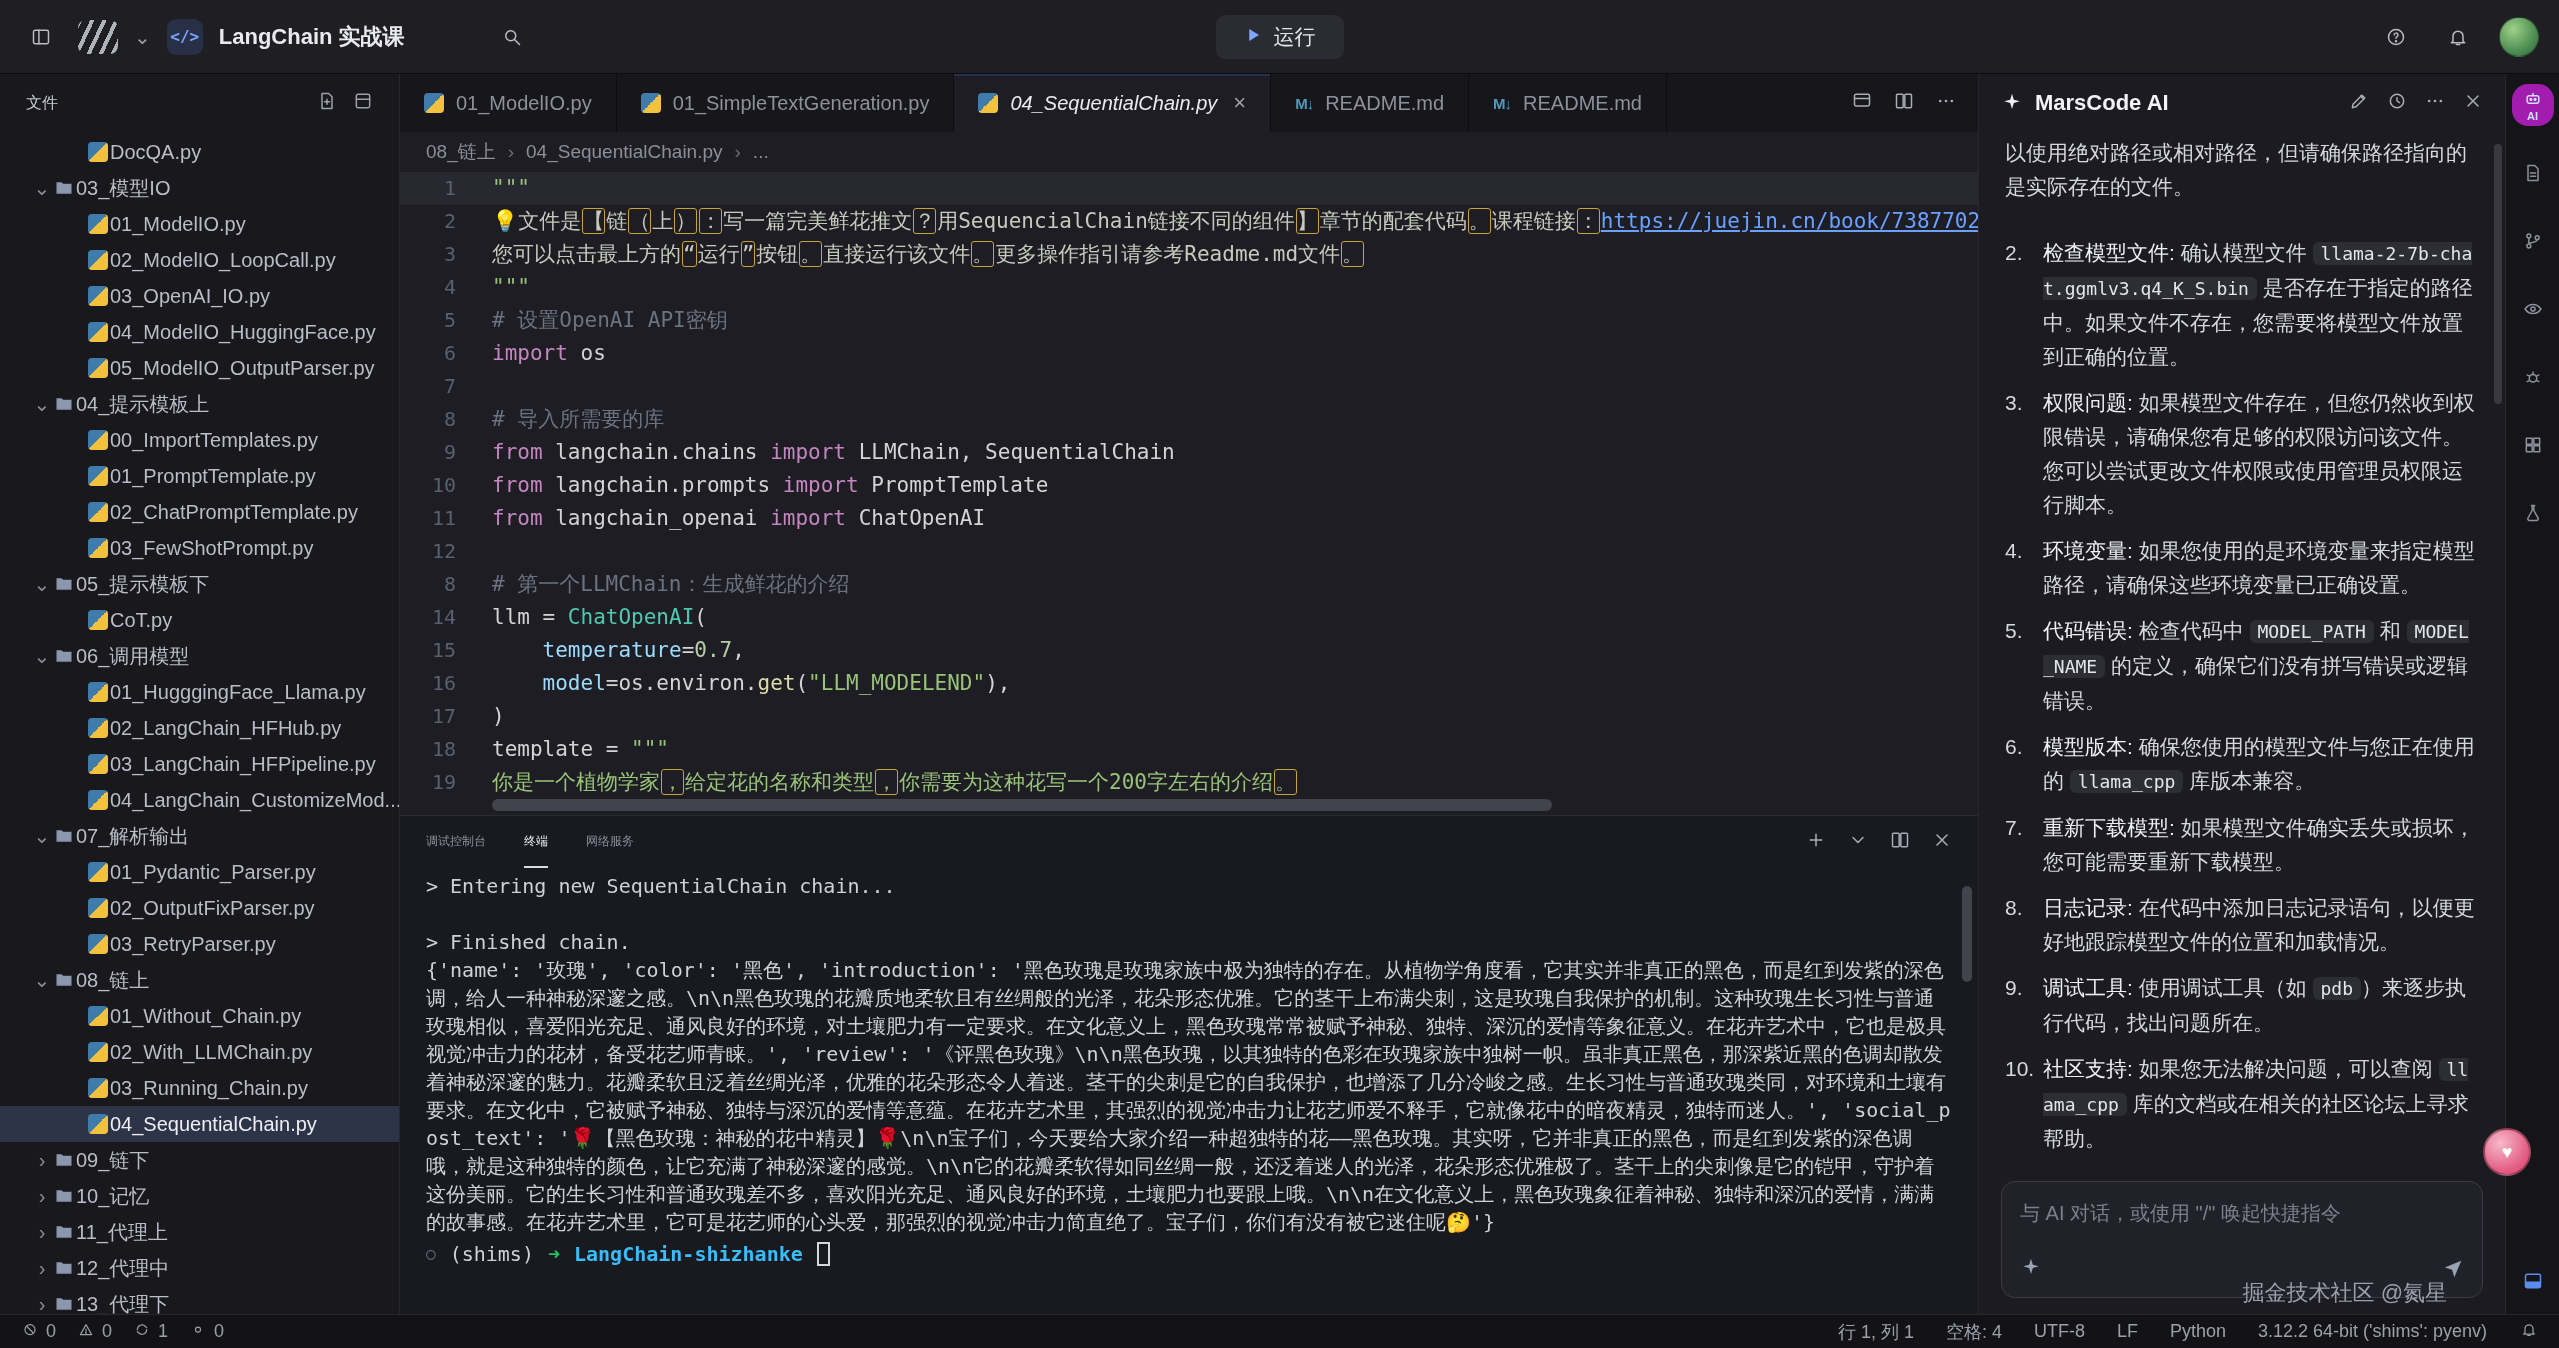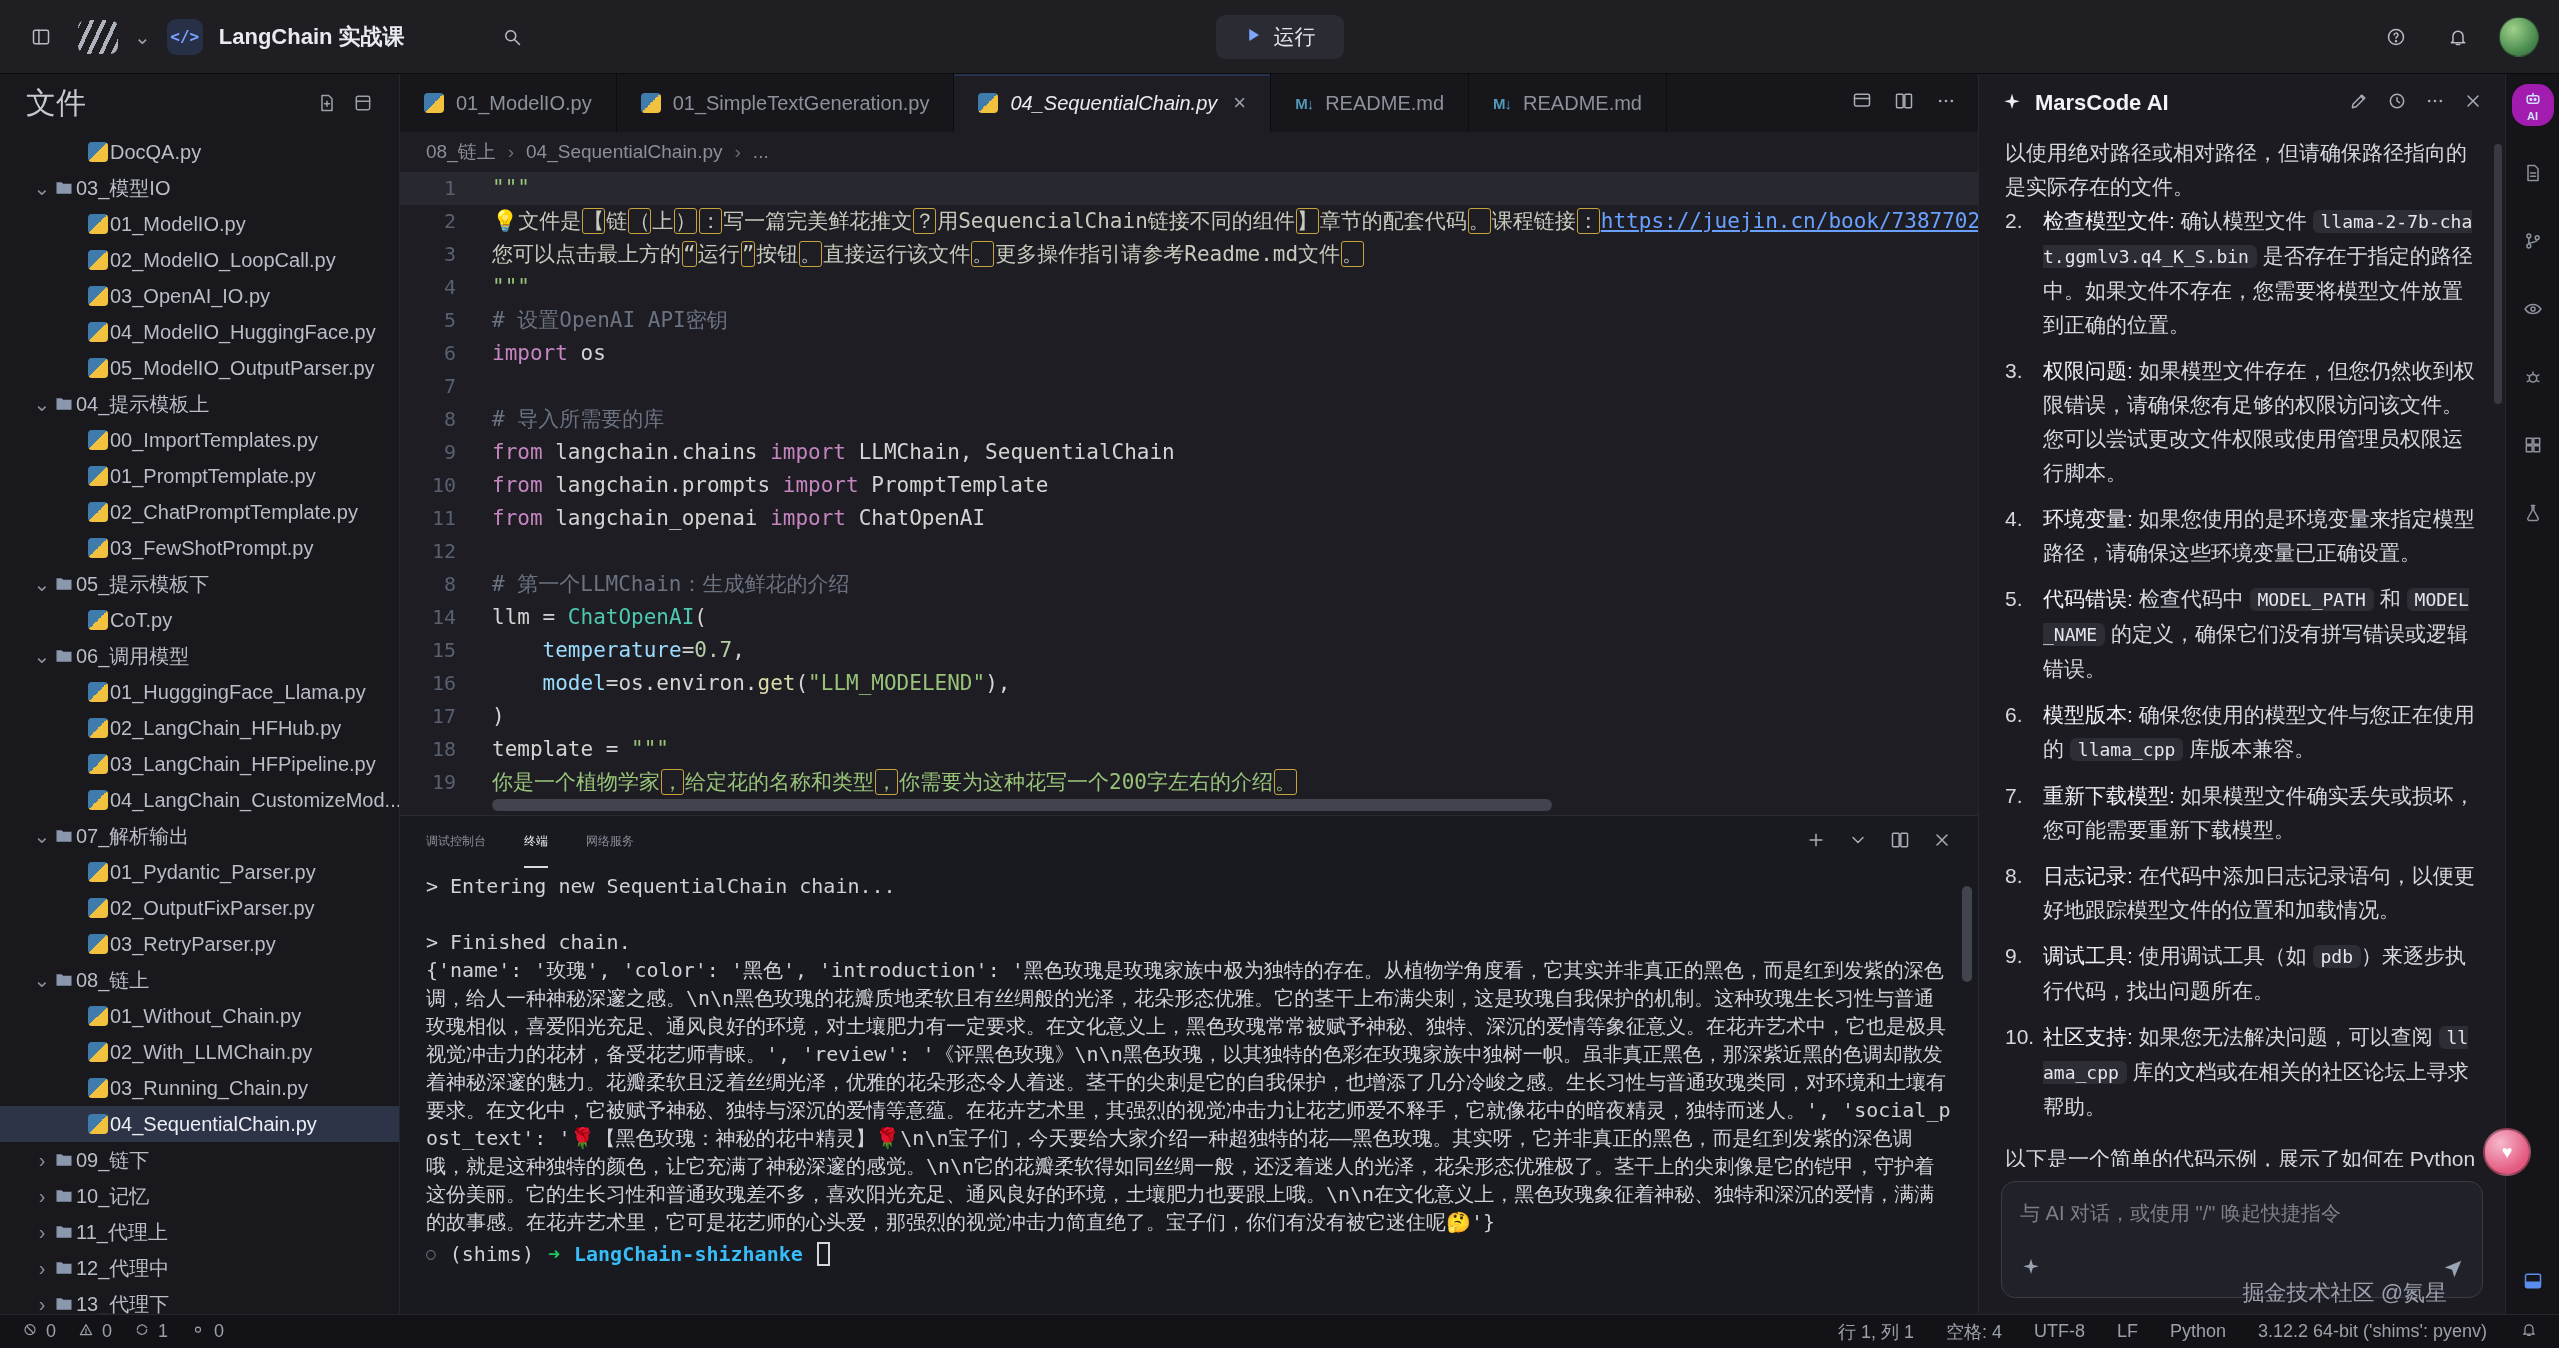--- a/index.html
+++ b/index.html
@@ -23,21 +23,21 @@
     color:#e2e5ec; font-size:21px; }
   .tb-right { margin-left:auto; display:flex; align-items:center; gap:20px; }
   .avatar { width:40px; height:40px; border-radius:50%;
     background:radial-gradient(circle at 35% 30%, #9ed08a, #4e8f52 60%, #2e5e3a); border:1px solid #00000066; }
 
   
   .main { flex:1; display:flex; min-height:0; }
 
   
   .explorer { width:400px; background:#18181d; border-right:1px solid #26262c; display:flex; flex-direction:column; flex-shrink:0; }
-  .exp-head { height:58px; display:flex; align-items:center; padding:0 26px; color:#c6c9d0; font-size:30px; flex-shrink:0; }
+  .exp-head { height:58px; display:flex; align-items:center; padding:0 26px; color:#c6c9d0; font-size:16px; flex-shrink:0; }
   .exp-actions { margin-left:auto; display:flex; gap:16px; color:#9ba0aa; }
   .tree { flex:1; overflow:hidden; padding-top:2px; }
   .tree-row { height:36px; display:flex; align-items:center; gap:2px; color:#b9bdc7; font-size:20px; cursor:default; white-space:nowrap; }
   .tree-row.folder { padding-left:32px; }
   .tree-row.file { padding-left:88px; }
   .tree-row.selected { background:#2e3447; color:#eceef4; }
   .chev { width:20px; color:#8a8f99; font-size:20px; display:inline-block; text-align:center; }
   .ficon { display:grid; place-items:center; }
   .py-ic { width:20px; height:20px; border-radius:4px; flex-shrink:0;
     background:linear-gradient(135deg,#3f7cac 0 50%, #f2c13d 50% 100%); }
@@ -95,21 +95,21 @@
 
   
   .ai-panel { width:527px; flex-shrink:0; background:#1b1b21; border-left:1px solid #26262c;
     display:flex; flex-direction:column; position:relative; }
   .ai-head { height:58px; display:flex; align-items:center; gap:12px; padding:0 22px; flex-shrink:0; }
   .ai-logo { color:#eceef3; display:grid; place-items:center; }
   .ai-title { color:#f2f3f7; font-size:22px; font-weight:700; }
   .ai-head-actions { margin-left:auto; display:flex; align-items:center; gap:18px; color:#a9adb6; }
   .ai-body { flex:1; min-height:0; overflow:hidden; padding:4px 26px 0 26px;
     color:#d6d8df; font-size:21px; line-height:34px; }
-  .ai-p { margin-bottom:0; }
+  .ai-p { margin-bottom:32px; }
   .ai-item { display:flex; margin-bottom:12px; }
   .ai-num { min-width:38px; flex-shrink:0; }
   .ai-b { font-weight:400; color:#eef0f5; }
   .ai-code { font-family:"DejaVu Sans Mono",monospace; font-size:18px; background:#2d2d36;
     border-radius:6px; padding:1px 8px; color:#e4e6eb; word-break:break-all; }
   .ai-footer { margin-top:18px; }
   .ai-input { margin:14px 22px 16px 22px; border:1px solid #3b3b46; background:#212129;
     border-radius:14px; padding:18px 18px 14px 18px; flex-shrink:0; }
   .ai-ph { color:#7c8089; font-size:20px; }
   .ai-input-row { display:flex; justify-content:space-between; align-items:center; margin-top:30px; color:#9aa3b2; }

